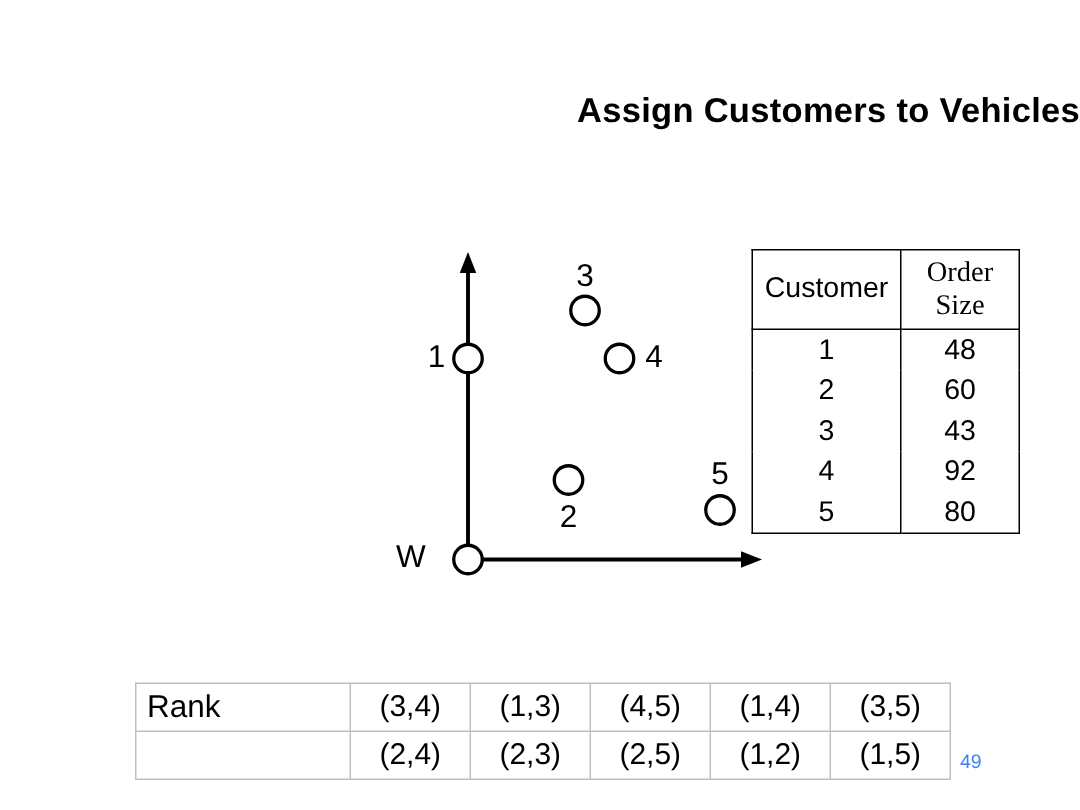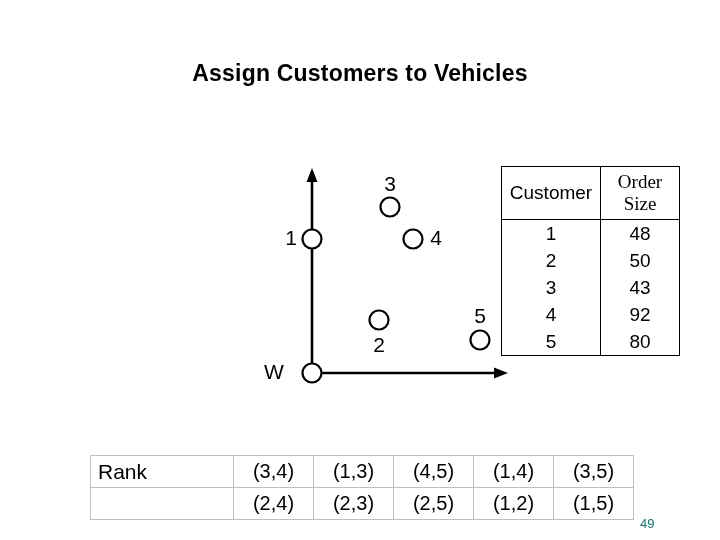--- a/index.html
+++ b/index.html
@@ -16,21 +16,21 @@
     font-family: "Liberation Sans", sans-serif;
     color: #000000;
   }
 
   
   #slide-title {
     position: absolute;
     left: 0;
     top: 60px;
     width: 720px;
-    text-align: center;
+    text-align: right;
     font-size: 23px;
     font-weight: bold;
     letter-spacing: 0.2px;
     color: #000;
   }
 
   
   #body-text {
     position: absolute;
     left: 72px;
@@ -123,23 +123,23 @@
     width: 135px;
     text-align: left;
     padding-left: 7px;
     font-size: 21px;
   }
 
   
   #page-number {
     position: absolute;
     left: 640px;
-    top: 516px;
+    top: 500px;
     font-size: 13px;
-    color: #0f766e;
+    color: #3b82f6;
     text-align: right;
   }
 </style>
 </head>
 <body>
 
 <div id="slide">
 
   <div id="slide-title">Assign Customers to Vehicles</div>
 
@@ -187,21 +187,21 @@
         </th>
       </tr>
     </thead>
     <tbody id="order-body">
         <tr>
           <td>1</td>
           <td>48</td>
         </tr>
         <tr>
           <td>2</td>
-          <td>50</td>
+          <td>60</td>
         </tr>
         <tr>
           <td>3</td>
           <td>43</td>
         </tr>
         <tr>
           <td>4</td>
           <td>92</td>
         </tr>
         <tr>

